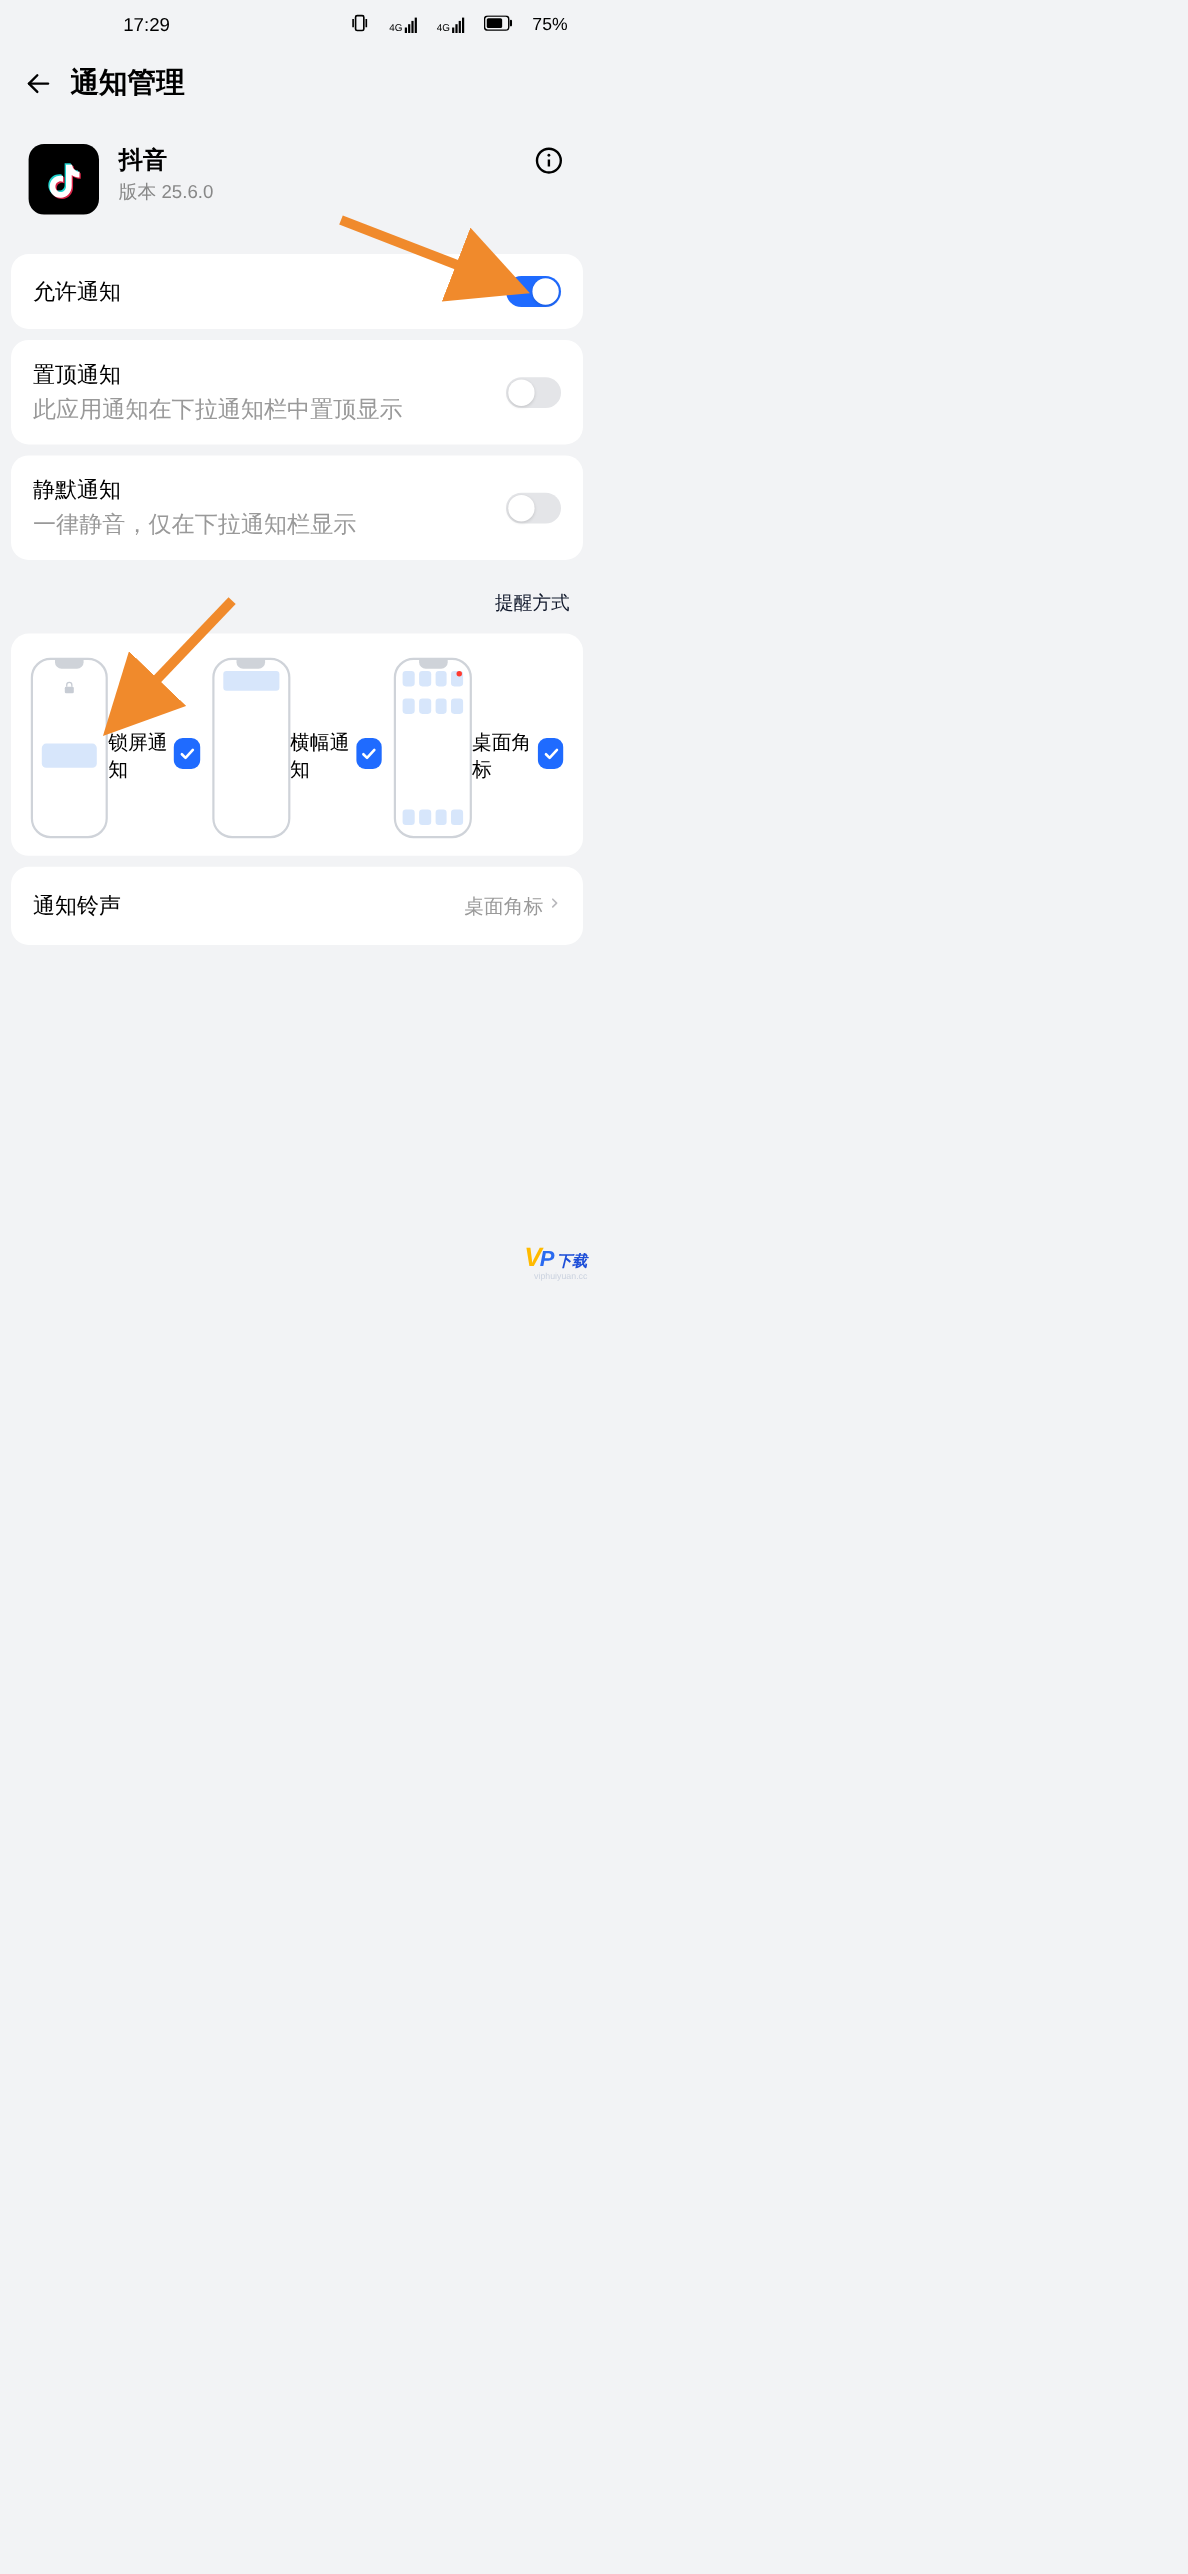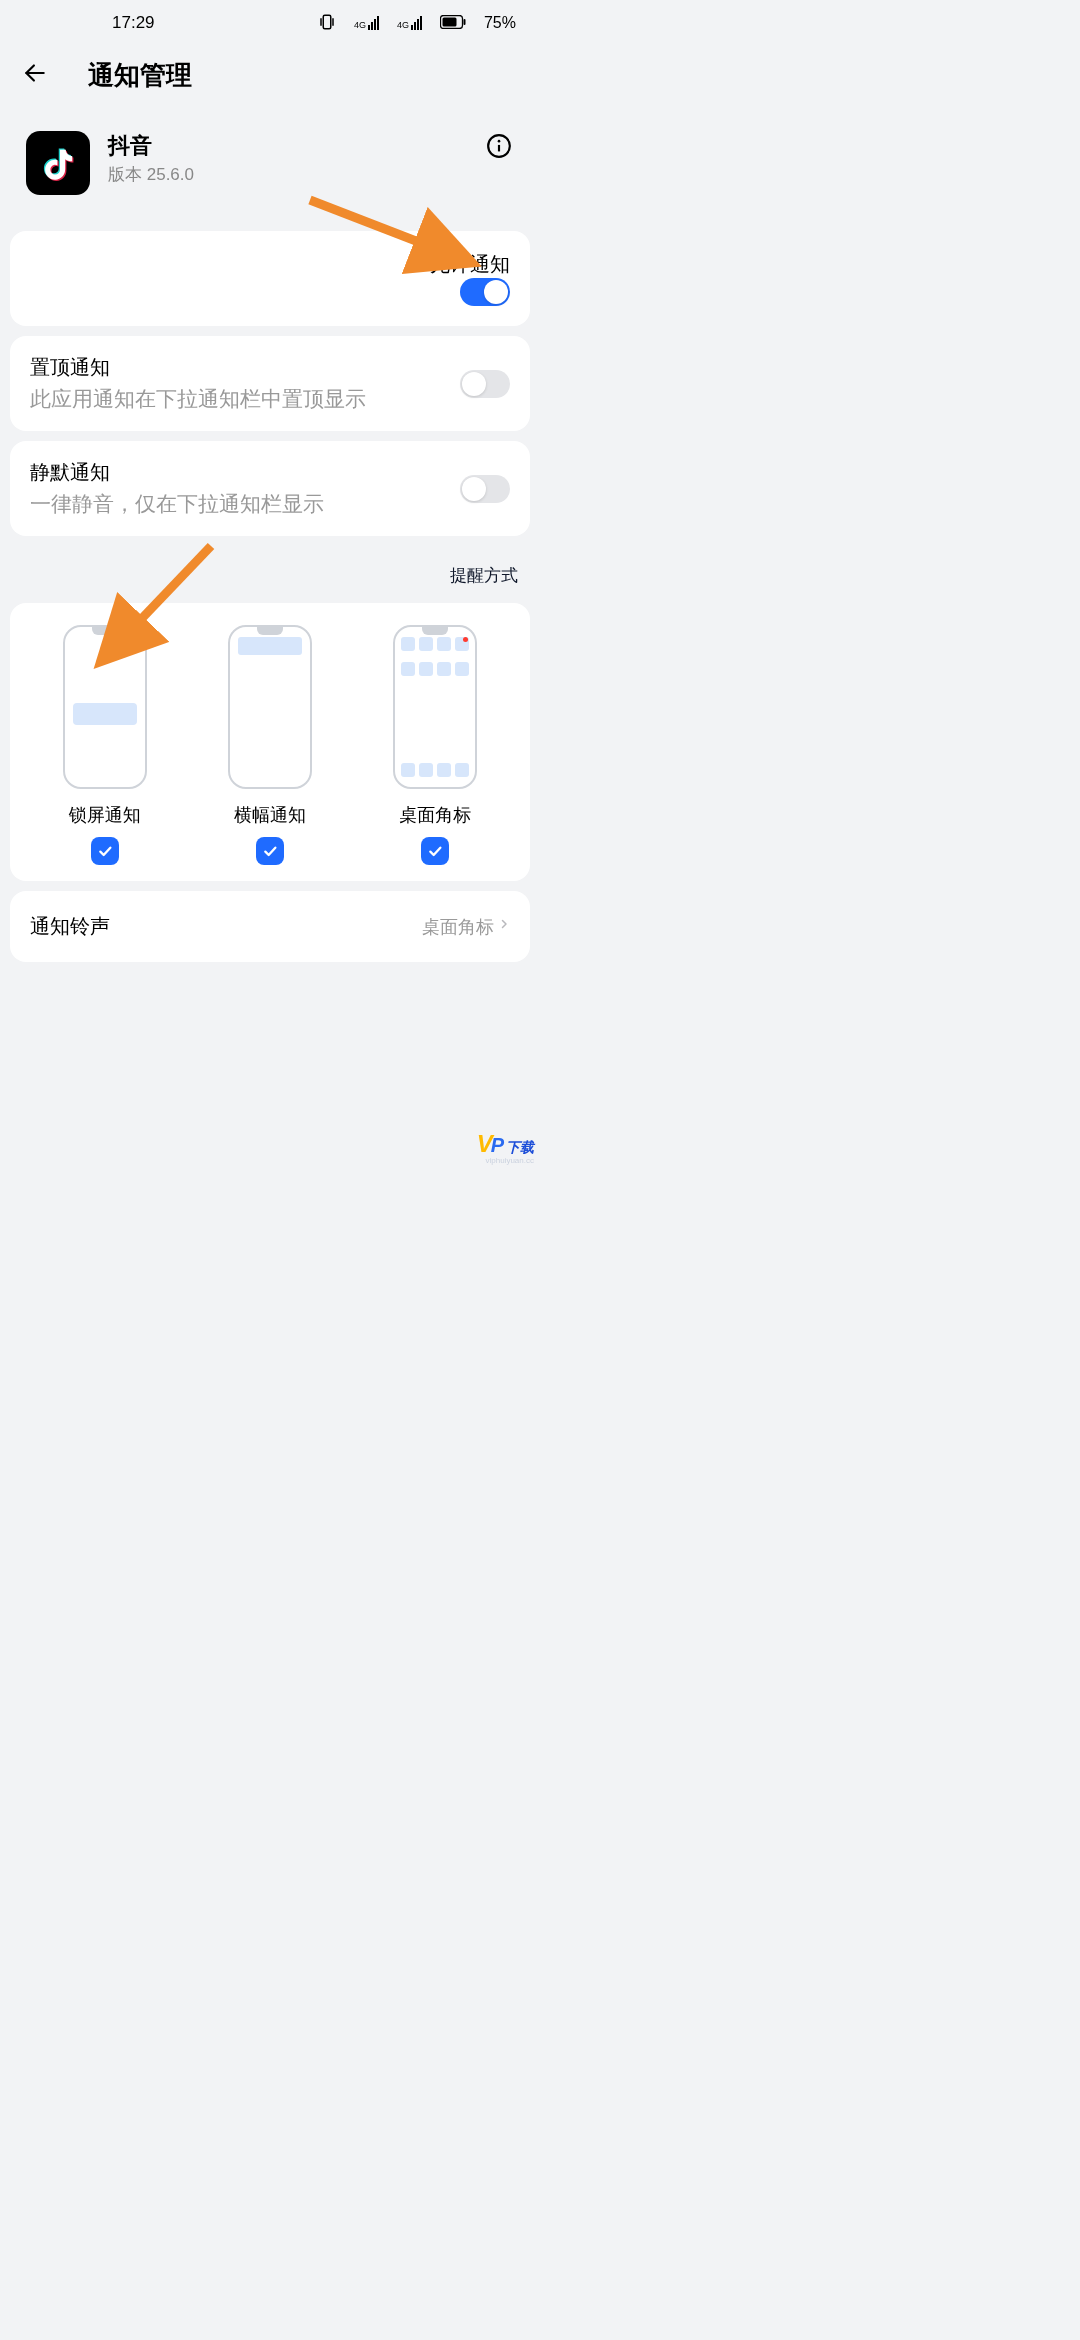--- a/index.html
+++ b/index.html
@@ -18,23 +18,22 @@
     font-size: 17px;
     color: #000;
     background: #f2f3f5;
   }
   .sb-time { margin-left: 88px; font-weight: 400; }
   .sb-right { margin-left: auto; display: flex; align-items: center; gap: 18px; font-size: 15px; }
   .sb-batt-pct { font-size: 16px; }
   
   .header {
     display: flex;
-    align-items: flex-start;
+    align-items: center;
     padding: 12px 20px 20px 20px;
-    gap: 24px;
   }
   .back-btn { width: 30px; height: 30px; display:flex; align-items:center; justify-content:center; }
   .header-title { font-size: 26px; font-weight: 600; margin-left: 14px; color:#000; }
   
   .app-info {
     display:flex;
     align-items:flex-start;
     padding: 18px 26px 26px 26px;
   }
   .app-icon {
@@ -52,21 +51,20 @@
     background:#fff;
     border-radius: 16px;
     margin: 10px 10px;
     padding: 0;
   }
   .row {
     display:flex;
     align-items:flex-end;
     padding: 20px 20px;
     min-height: 60px;
-    flex-direction: column;
   }
   .row.with-sub { flex-direction:column; align-items:flex-start; position:relative; padding:18px 20px;}
   .row-title { font-size: 20px; color:#000; }
   .row-sub   { font-size: 21px; color:#999; margin-top:4px; padding-right: 70px;}
   .row .switch { margin-left:auto; }
   .row.with-sub .switch { position:absolute; right:20px; top:50%; transform:translateY(-50%); }
 
   
   .switch {
     width: 50px; height: 28px; border-radius: 14px;
@@ -85,21 +83,21 @@
   
   .section-label {
     font-size: 17px; color:#0f172a;
     padding: 18px 22px 6px 22px;
     text-align: right;
   }
 
   
   .reminder-card { padding: 22px 12px 16px 12px; }
   .phones { display:flex; justify-content:space-around; }
-  .phone-col { width: 31%; display:flex; flex-direction:column; align-items:center; }
+  .phone-col { width: 31%; display:flex; flex-direction:row; align-items:center; }
   .phone {
     width: 84px; height: 164px;
     border: 2px solid #cfd3d9;
     border-radius: 18px;
     background:#fff;
     position:relative;
     overflow:hidden;
   }
   .phone .notch {
     position:absolute; top:0; left:50%; transform:translateX(-50%);

